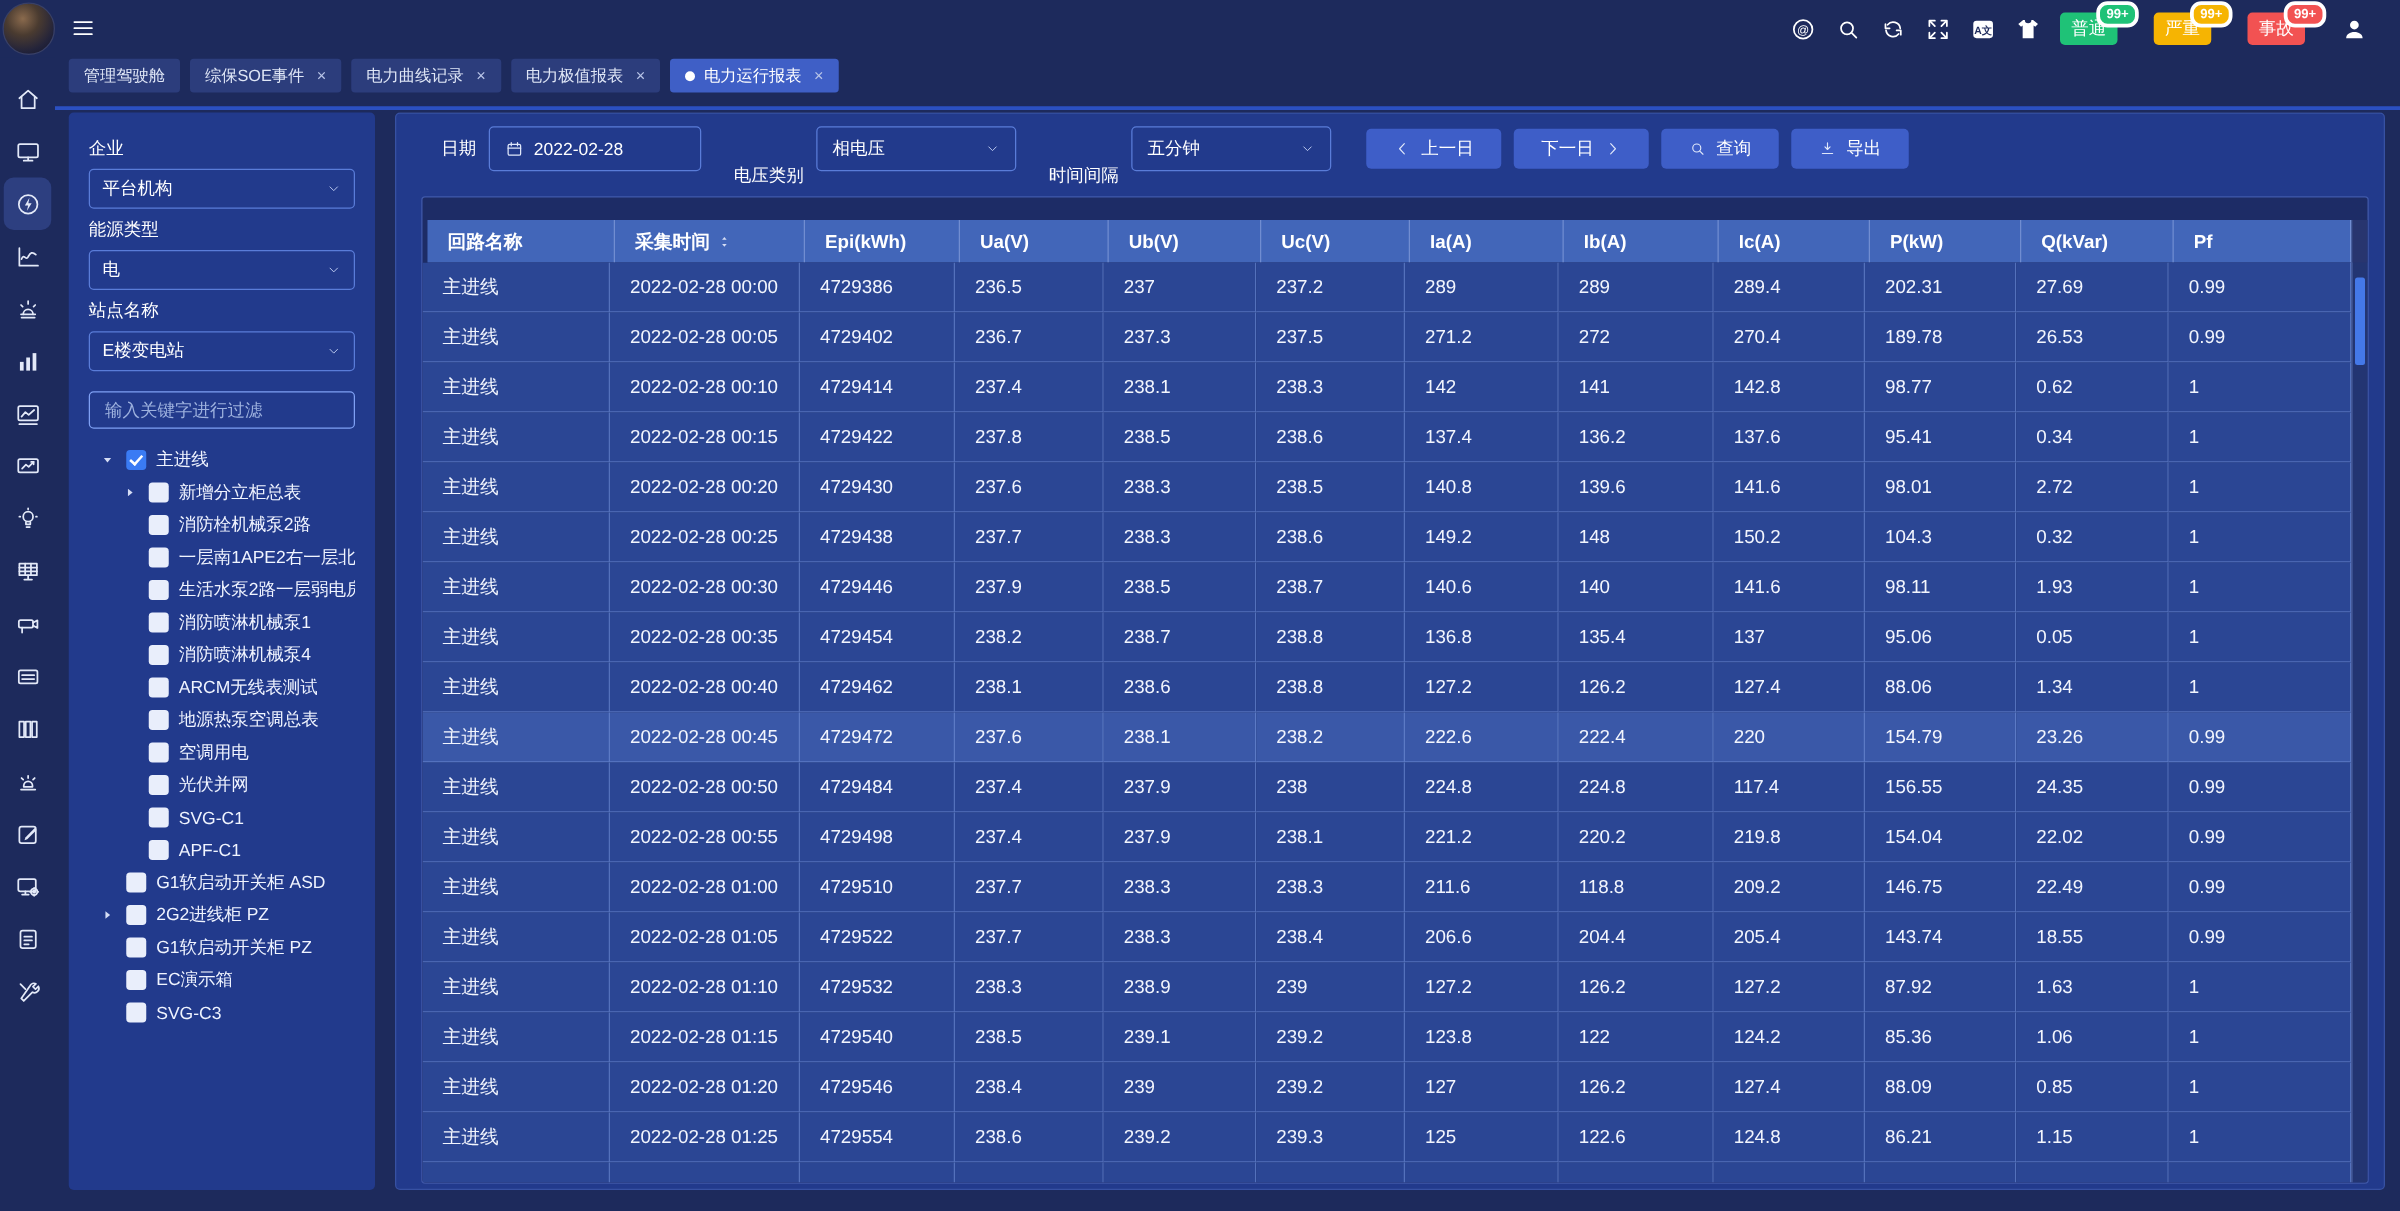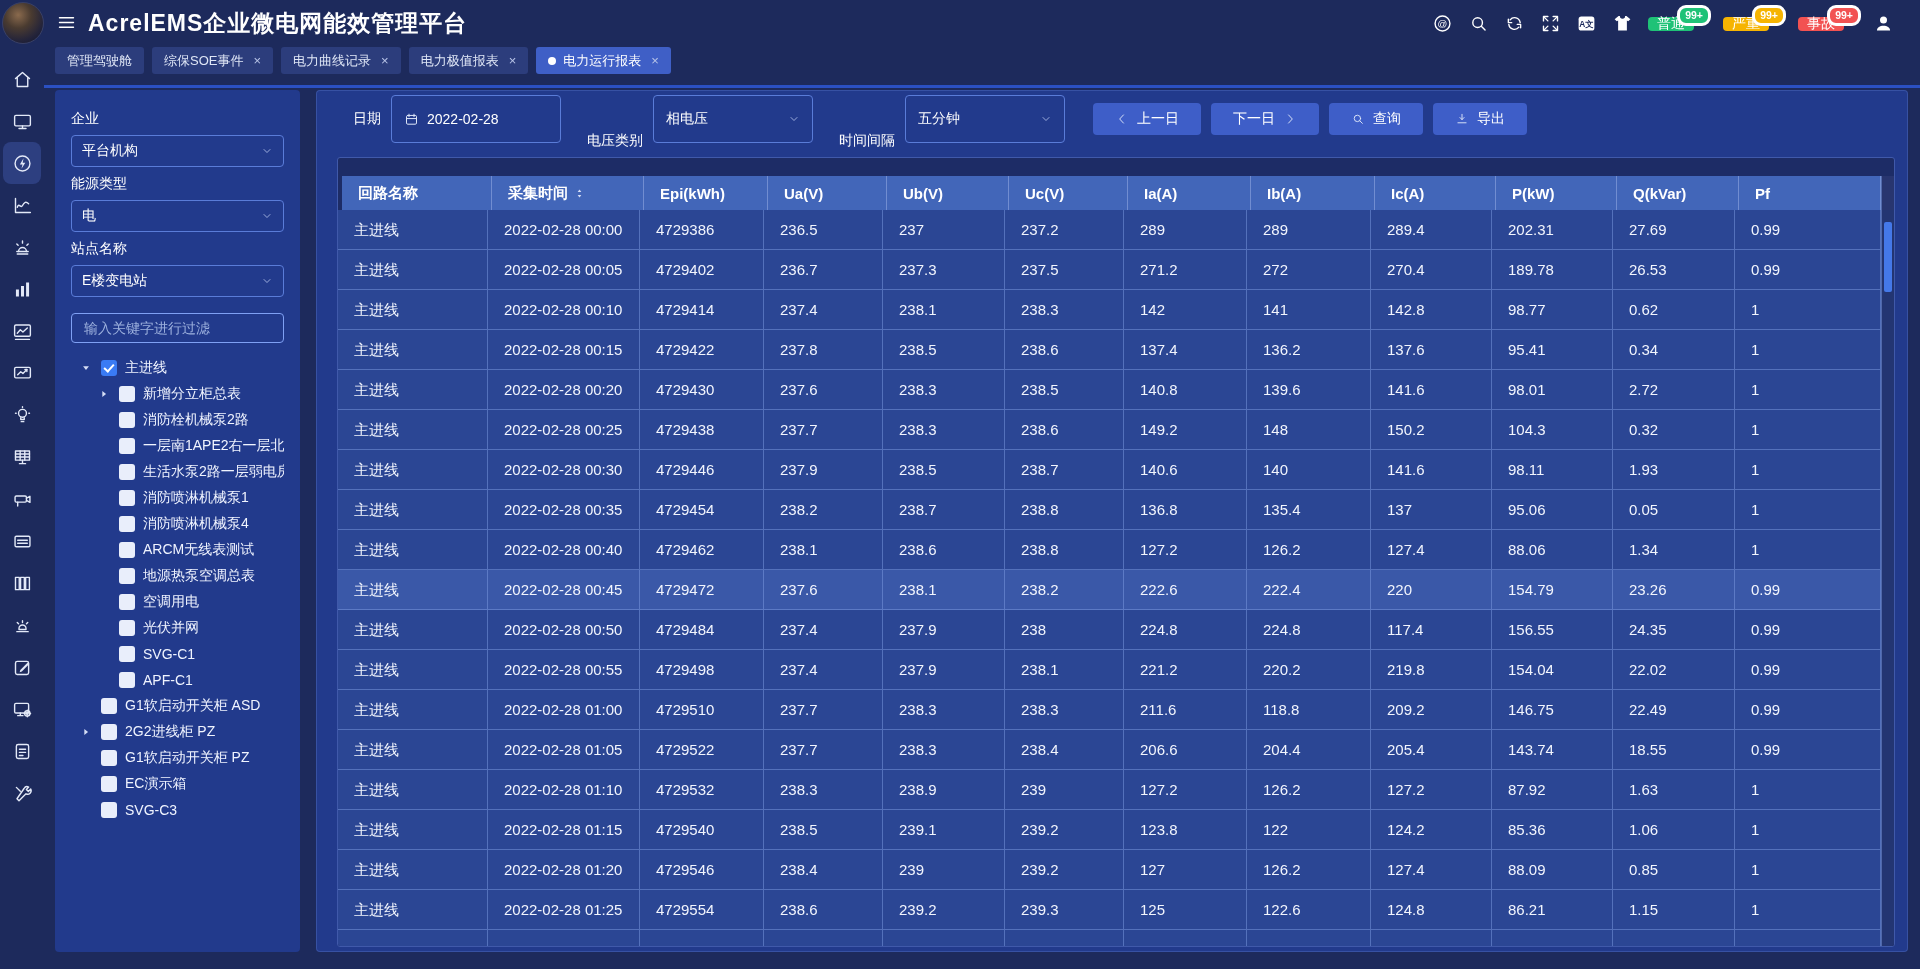--- a/index.html
+++ b/index.html
@@ -10,21 +10,21 @@
   .topbar{position:absolute;left:0;top:0;width:100%;height:46px;}
   .avatar{position:absolute;left:2px;top:2px;width:42px;height:42px;border-radius:50%;
           background:radial-gradient(circle at 38% 30%,#8a6a4d 0%,#4a3b30 35%,#23233a 70%,#101428 100%);
           border:1px solid #394066;box-sizing:border-box;}
   .burger{position:absolute;left:56px;top:12px;width:22px;height:22px;color:#fff;}
   .title{position:absolute;left:88px;top:8px;font-size:23px;font-weight:700;letter-spacing:1px;white-space:nowrap;}
   .top-actions{position:absolute;right:26px;top:0;height:46px;display:flex;align-items:center;gap:15px;}
   .tbicon{display:inline-flex;color:#fff;}
   .tbicon svg{width:21px;height:21px;}
   .badge-wrap{position:relative;margin-right:14px;}
-  .badge-btn{display:inline-flex;align-items:center;justify-content:center;height:14px;padding:0 9px;
+  .badge-btn{display:inline-flex;align-items:center;justify-content:center;height:26px;padding:0 9px;
              border-radius:4px;font-size:14px;color:#fff;white-space:nowrap;}
   .badge-pill{position:absolute;top:-9px;right:-17px;height:15px;line-height:15px;padding:0 5px;
               border-radius:9px;border:3px solid #ffffff;font-size:10.5px;font-weight:bold;color:#fff;}
   
   .tabbar{position:absolute;left:55px;top:47px;display:flex;gap:8px;}
   .tab{height:27px;padding:0 12px;display:flex;align-items:center;gap:7px;background:#2c3d7c;
        border-radius:3px;font-size:13px;color:#dfe6f6;white-space:nowrap;}
   .tab.active{background:#3f5fc6;color:#fff;}
   .tab .dot{width:8px;height:8px;border-radius:50%;background:#fff;}
   .tab .close{font-size:13px;color:#b9c5e8;margin-left:3px;}
@@ -57,21 +57,21 @@
   .cb.on{background:#3a7bf4;}
   .cb.on::after{content:"";position:absolute;left:5px;top:2px;width:4px;height:8px;
                 border:solid #fff;border-width:0 2px 2px 0;transform:rotate(42deg);}
   
   .main{position:absolute;left:316px;top:90px;right:12px;bottom:17px;background:#223a8c;
         border-radius:4px;border:1px solid rgba(95,125,205,.35);box-sizing:border-box;}
   .toolbar{position:absolute;left:36px;top:12px;height:32px;display:flex;align-items:center;gap:10px;
            font-size:14px;color:#fff;justify-content:flex-end;}
   .tlabel{white-space:nowrap;}
   .g{margin-left:16px;margin-top:44px;}
-  .box{height:48px;border:1px solid #5a7cd8;border-radius:4px;display:flex;align-items:center;gap:8px;
+  .box{height:36px;border:1px solid #5a7cd8;border-radius:4px;display:flex;align-items:center;gap:8px;
        padding:0 12px;box-sizing:border-box;font-size:14px;}
   .datebox{width:170px;}
   .selbox{width:160px;justify-content:space-between;}
   .bicon{display:inline-flex;color:#dfe7fa;}
   .bicon svg{width:15px;height:15px;}
   .btn{height:32px;background:#3e5ec8;border-radius:4px;display:flex;align-items:center;gap:8px;
        padding:0 22px;font-size:14px;color:#fff;white-space:nowrap;}
   .btn .bicon svg{width:14px;height:14px;}
   .btn.first{margin-left:18px;}
   
@@ -100,21 +100,20 @@
 
 <div class="stage">
 
   <div class="topbar">
     <div class="avatar"></div>
     <span class="burger tbicon">
         <svg viewBox="0 0 24 24" fill="none" stroke="currentColor" stroke-width="1.6" stroke-linecap="round" stroke-linejoin="round">
           <path d="M4 6.5h16M4 12h16M4 17.5h16"></path>
         </svg>
       </span>
-    <div class="title">AcrelEMS企业微电网能效管理平台</div>
     <div class="top-actions" id="topActions">
         <span class="tbicon">
           <svg viewBox="0 0 24 24" fill="none" stroke="currentColor" stroke-width="1.6" stroke-linecap="round" stroke-linejoin="round">
             <circle cx="12" cy="12" r="8.5"></circle>
             <text x="12" y="15.8" text-anchor="middle" font-size="11" fill="currentColor" stroke="none">@</text>
           </svg>
         </span>
         <span class="tbicon">
           <svg viewBox="0 0 24 24" fill="none" stroke="currentColor" stroke-width="1.6" stroke-linecap="round" stroke-linejoin="round">
             <circle cx="11" cy="11" r="5.5"></circle>

